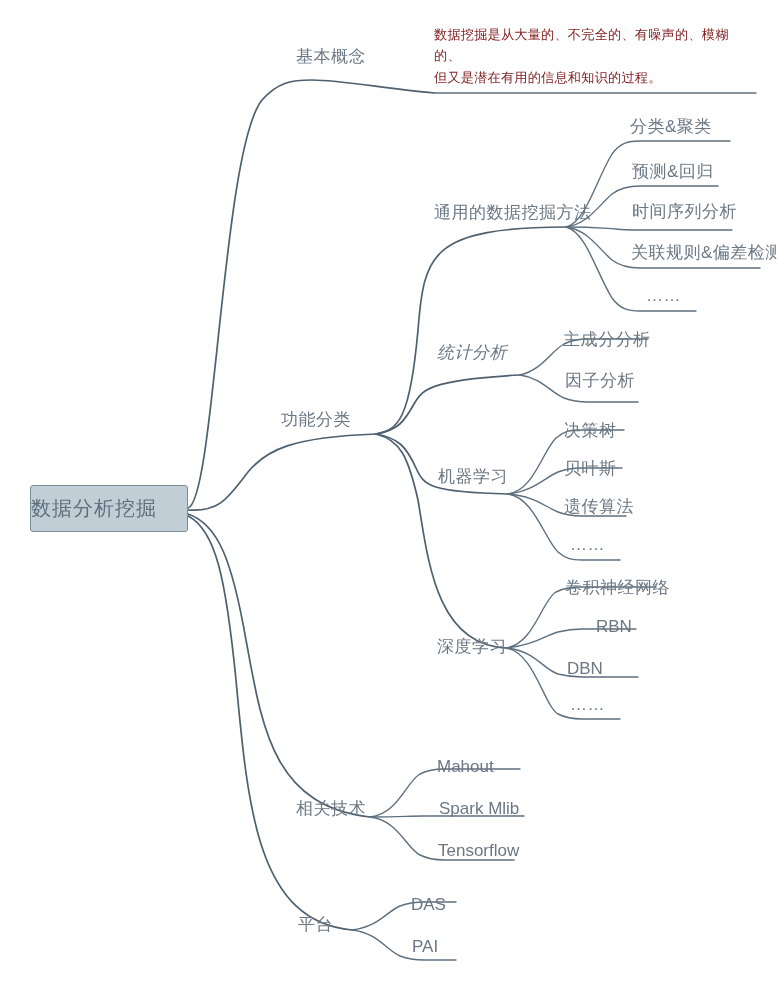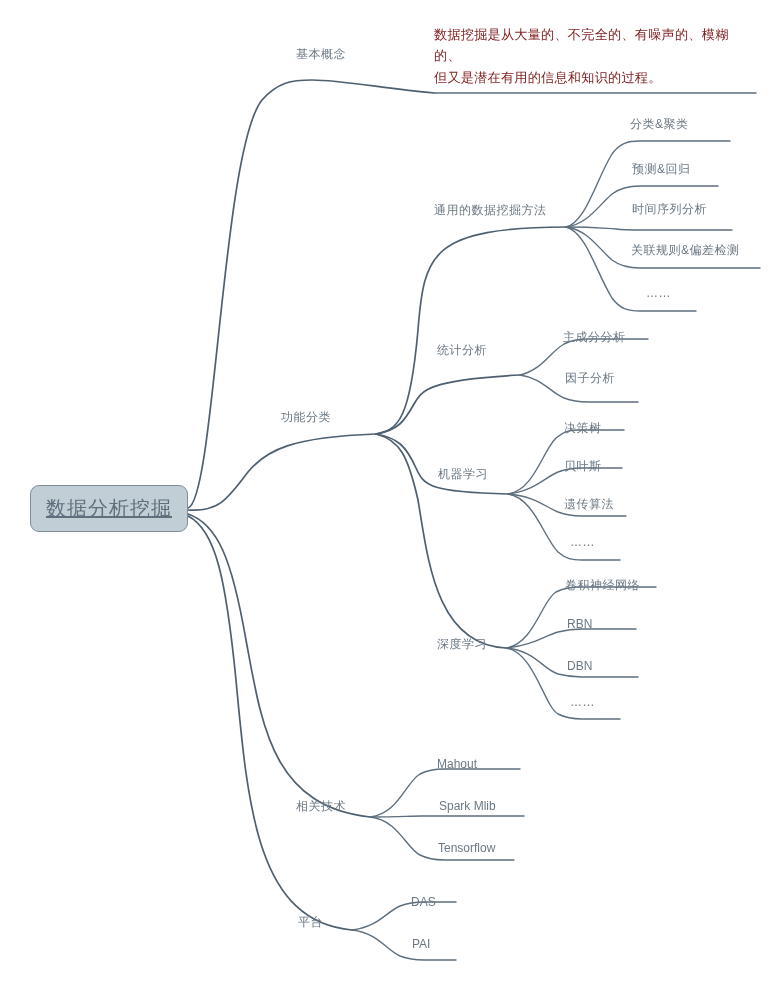--- a/index.html
+++ b/index.html
@@ -43,33 +43,31 @@
   }
   .root-node {
     position: absolute;
     left: 30px;
     top: 485px;
     width: 158px;
     height: 47px;
     box-sizing: border-box;
     background: #c2ced6;
     border: 1.5px solid #7d8e9b;
-    border-radius: 9px;
+    border-radius: 3px;
     display: flex;
     align-items: center;
-    justify-content: center;
     color: #5f6f7c;
     font-size: 20px;
     letter-spacing: 1px;
-    text-decoration: underline;
   }
   .node-label {
     position: absolute;
     color: #6b7884;
-    font-size: 12px;
+    font-size: 17px;
     white-space: nowrap;
     line-height: 1.2;
   }
   .node-label.cn {
     letter-spacing: 0.5px;
   }
   .desc-block {
     position: absolute;
     left: 434px;
     top: 24px;
@@ -144,33 +142,33 @@
   <div class="node-label cn" style="left:281px; top:410px;">功能分类</div>
 
   <div class="node-label cn" style="left:434px; top:203px;">通用的数据挖掘方法</div>
 
   <div class="node-label cn" style="left:630px; top:117px;text-align:right;">分类&amp;聚类</div>
   <div class="node-label cn" style="left:632px; top:162px;">预测&amp;回归</div>
   <div class="node-label cn" style="left:632px; top:202px;">时间序列分析</div>
   <div class="node-label cn" style="left:631px; top:243px;">关联规则&amp;偏差检测</div>
   <div class="node-label cn dots" style="left:646px; top:286px;">……</div>
 
-  <div class="node-label cn" style="left:437px; top:343px;">统计分析</div>
+  <div class="node-label cn" style="left:437px; top:343px;font-style:italic;">统计分析</div>
   <div class="node-label cn" style="left:563px; top:330px;">主成分分析</div>
   <div class="node-label cn" style="left:565px; top:371px;">因子分析</div>
 
   <div class="node-label cn" style="left:438px; top:467px;">机器学习</div>
   <div class="node-label cn" style="left:564px; top:421px;">决策树</div>
   <div class="node-label cn" style="left:564px; top:459px;">贝叶斯</div>
   <div class="node-label cn" style="left:564px; top:497px;">遗传算法</div>
   <div class="node-label cn dots" style="left:570px; top:535px;">……</div>
 
   <div class="node-label cn" style="left:437px; top:637px;">深度学习</div>
   <div class="node-label cn" style="left:565px; top:578px;">卷积神经网络</div>
-  <div class="node-label" style="left:567px; top:617px;">RBN</div>
+  <div class="node-label" style="left:596px; top:617px;">RBN</div>
   <div class="node-label" style="left:567px; top:659px;">DBN</div>
   <div class="node-label cn dots" style="left:570px; top:695px;">……</div>
 
   <div class="node-label cn" style="left:296px; top:799px;">相关技术</div>
   <div class="node-label" style="left:437px; top:757px;">Mahout</div>
   <div class="node-label" style="left:439px; top:799px;">Spark Mlib</div>
   <div class="node-label" style="left:438px; top:841px;">Tensorflow</div>
 
   <div class="node-label cn" style="left:298px; top:915px;">平台</div>
   <div class="node-label" style="left:411px; top:895px;">DAS</div>

